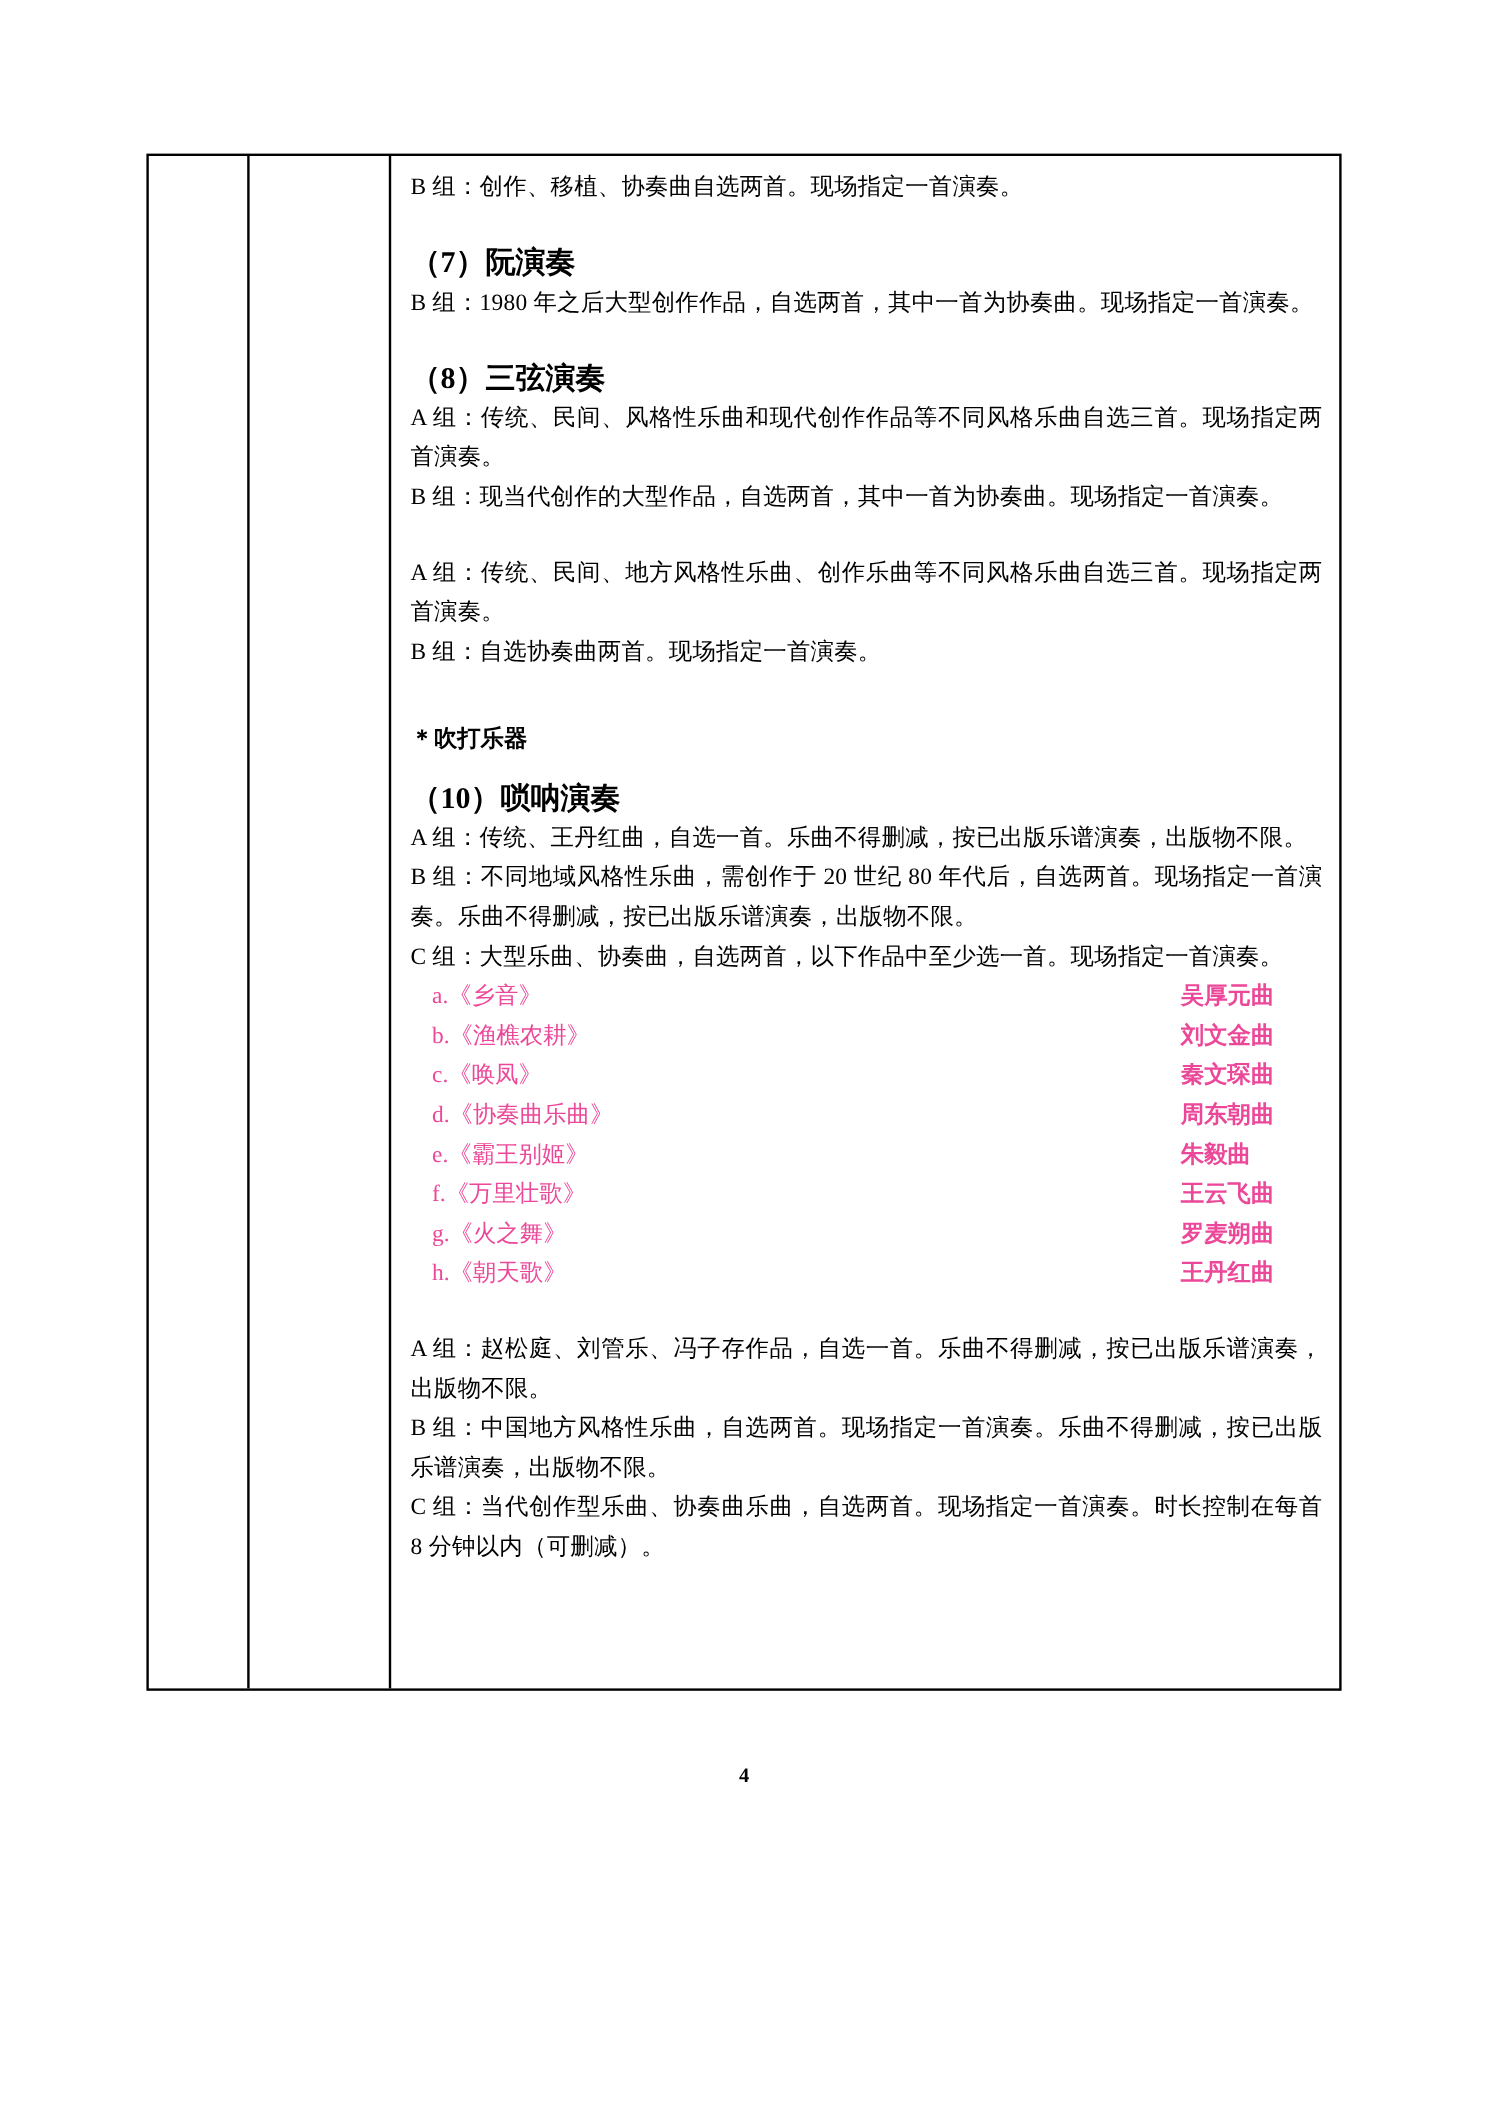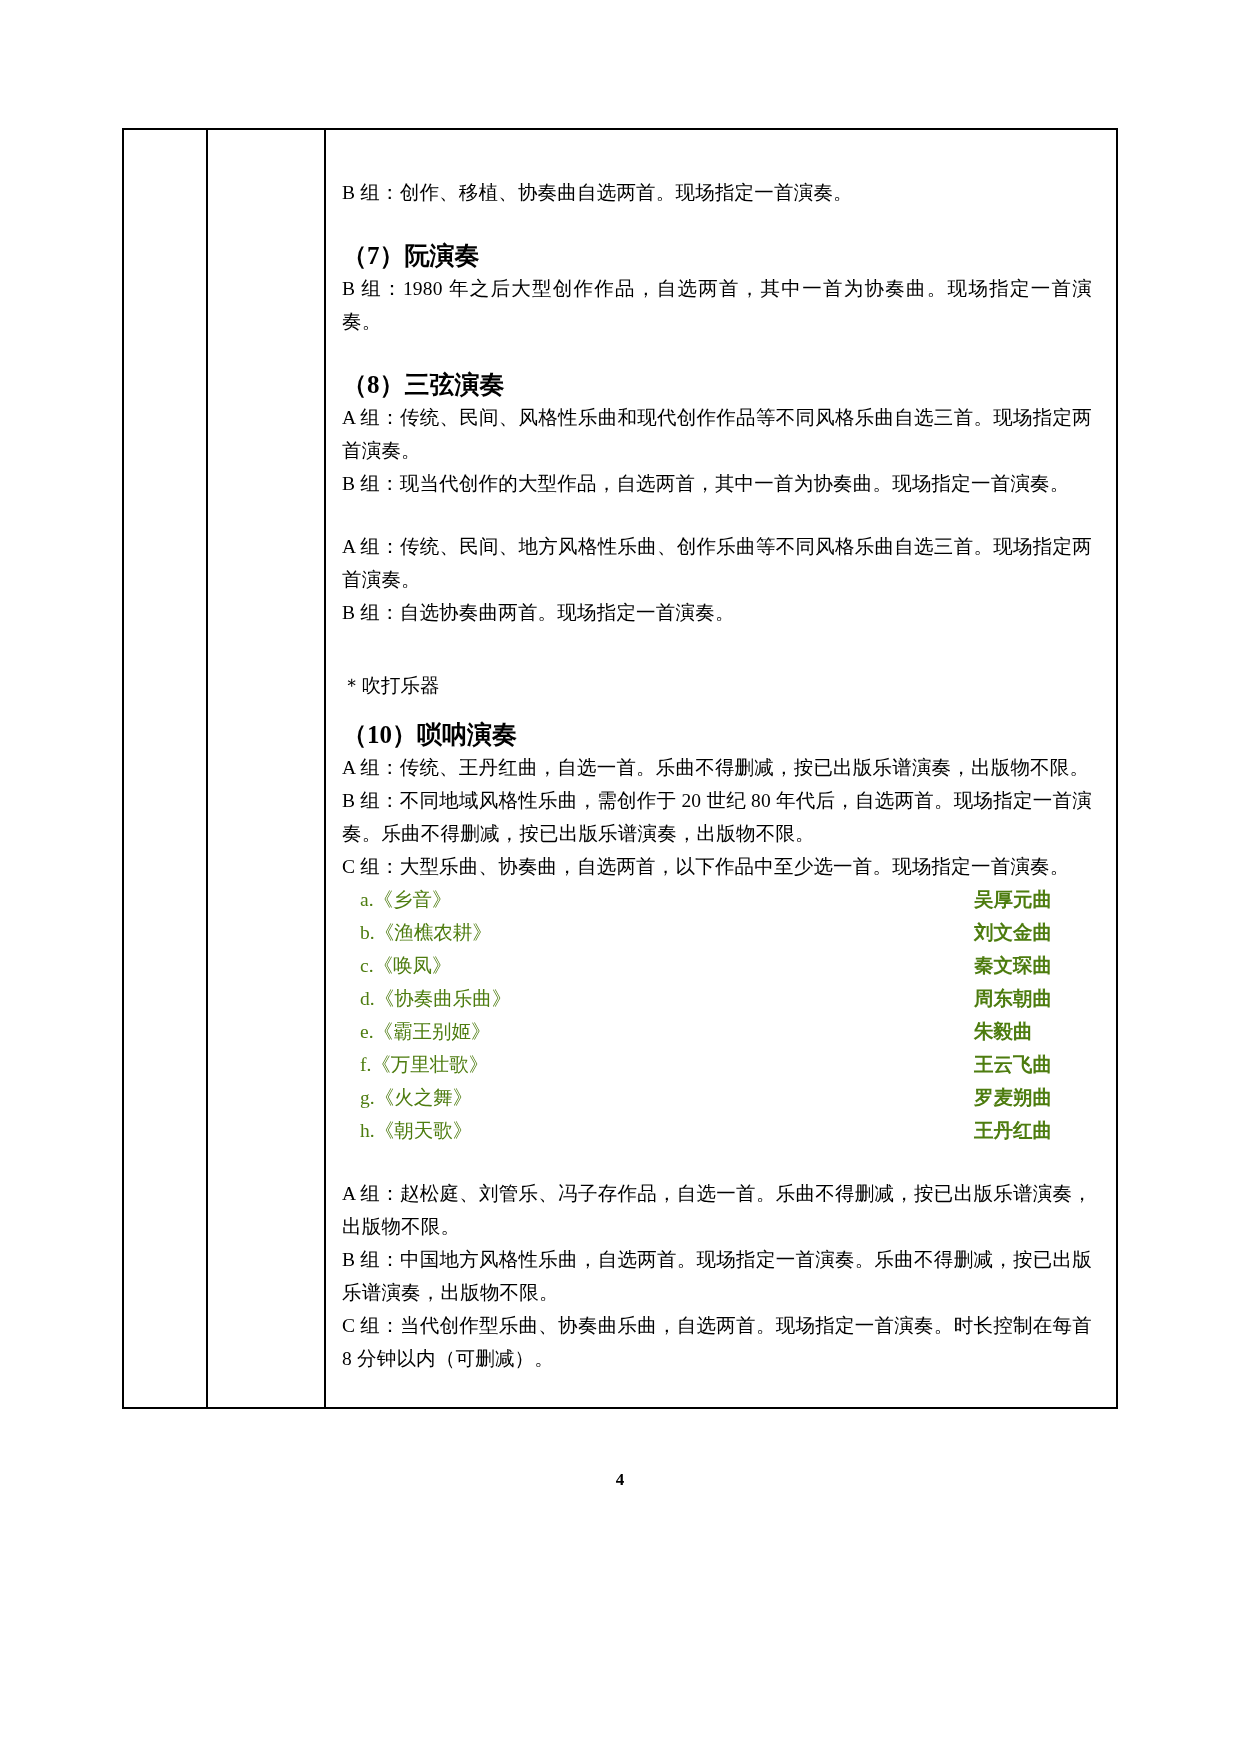--- a/index.html
+++ b/index.html
@@ -36,23 +36,22 @@
   }
   .col-narrow-2 {
     width: 118px;
     border-right: 2px solid #000;
     box-sizing: border-box;
     flex: 0 0 118px;
   }
   .col-main {
     flex: 1 1 auto;
     box-sizing: border-box;
-    padding: 10px 24px 10px 16px;
+    padding: 10px 14px 10px 16px;
     overflow: hidden;
-    margin-top: 36px;
   }
 
   
   .para {
     font-size: 19.5px;
     line-height: 33px;
     color: #000;
     margin: 0;
     text-align: justify;
     letter-spacing: 0.2px;
@@ -60,39 +59,39 @@
   .heading {
     font-size: 25px;
     line-height: 33px;
     font-weight: bold;
     margin: 0;
     color: #000;
   }
   .section-mark {
     font-size: 19.5px;
     line-height: 33px;
-    font-weight: normal;
+    font-weight: bold;
     margin: 0;
     color: #000;
   }
   .gap-sm { height: 16px; }
   .gap-md { height: 30px; }
   .gap-lg { height: 40px; }
 
   
   .work-list {
     margin: 0;
     padding: 0;
     list-style: none;
   }
   .work-row {
     display: flex;
     font-size: 19.5px;
     line-height: 33px;
-    color: #4d7c0f;
+    color: #ec4899;
     padding-left: 18px;
     align-items: center;
   }
   .work-label {
     flex: 0 0 auto;
     white-space: nowrap;
   }
   .work-spacer {
     flex: 1 1 auto;
   }

